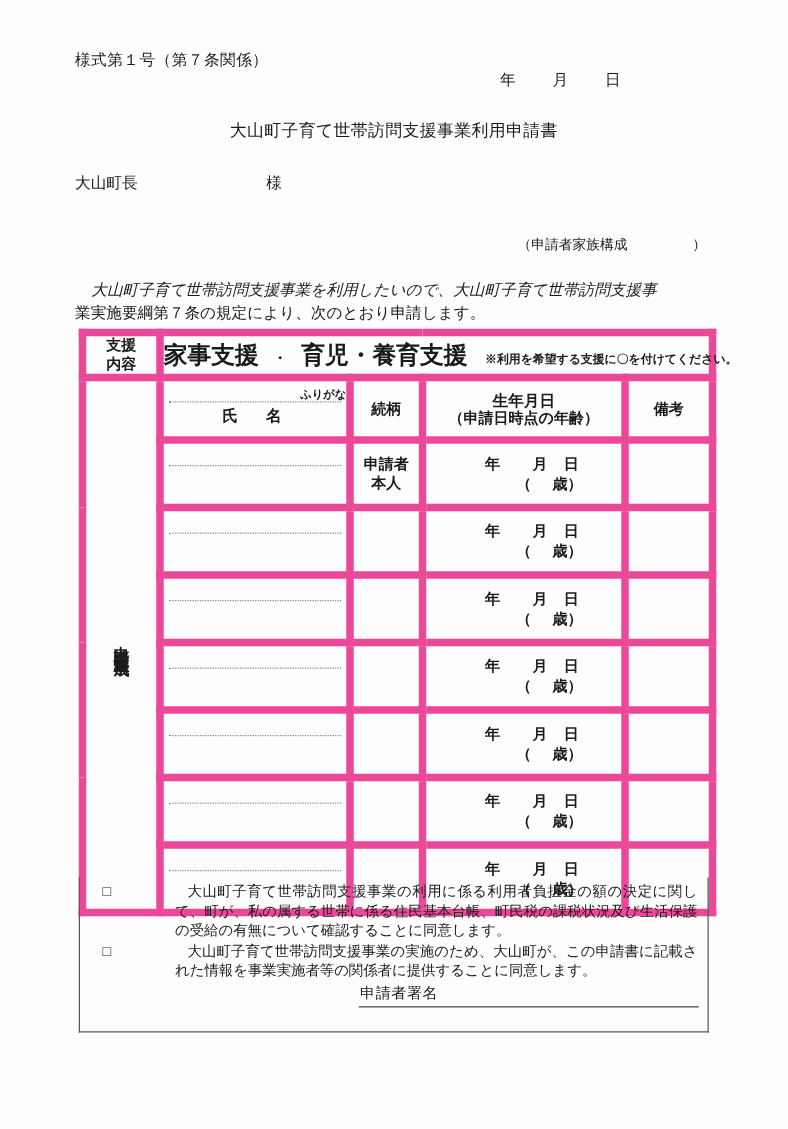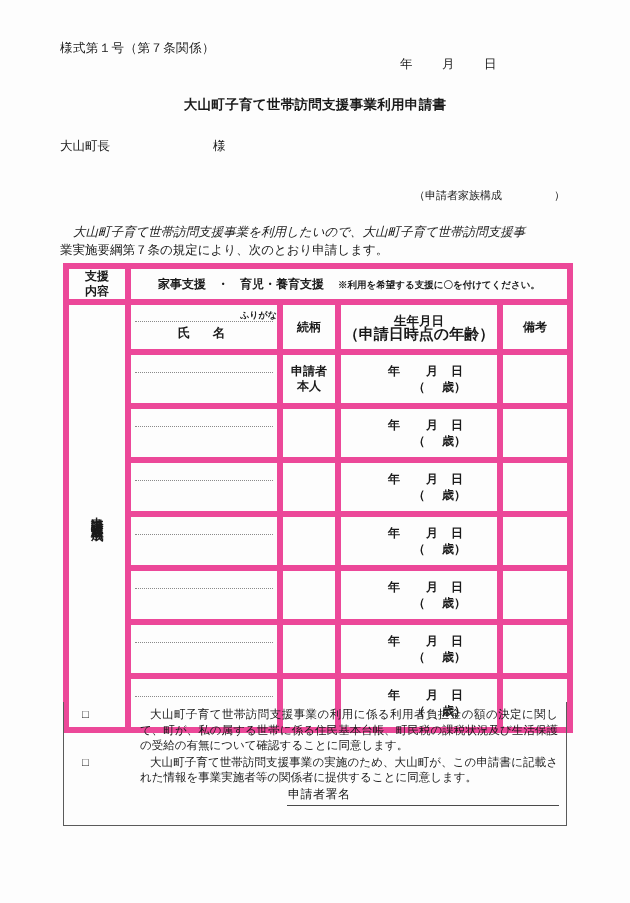--- a/index.html
+++ b/index.html
@@ -42,21 +42,20 @@
   .date-y { width: 42px; }
   .date-m { width: 42px; }
 
   .doc-title {
     position: absolute;
     left: 0; top: 96px;
     width: 630px;
     text-align: center;
     font-size: 13.5px;
     letter-spacing: 0.3px;
-    font-weight: bold;
   }
 
   
   .addressee {
     position: absolute;
     left: 60px; top: 138px;
     font-size: 12.5px;
   }
   .sama {
     position: absolute;
@@ -123,21 +122,21 @@
   .cell-support-label {
     font-size: 12px;
     line-height: 15px;
     padding: 3px 0;
   }
   .cell-support-body {
     text-align: left;
     padding: 5px 0 5px 22px;
     white-space: nowrap;
   }
-  .support-opt { font-size: 12px; }
+  .support-opt { font-size: 19px; }
   .support-sep { display: inline-block; width: 34px; text-align: center; }
   .support-hint { font-size: 9.5px; margin-left: 14px; }
 
   .hdr-name {
     height: 44px;
     position: relative;
   }
   .furigana {
     font-size: 9px;
     display: block;
@@ -150,21 +149,21 @@
     margin: 0 4px 3px 4px;
     height: 0;
   }
   .hdr-name-main {
     font-size: 12.5px;
     letter-spacing: 5px;
     display: block;
     padding-bottom: 4px;
   }
   .hdr-dob-main { font-size: 12.5px; display: block; line-height: 15px; }
-  .hdr-dob-sub  { font-size: 15px; display: block; line-height: 11px; }
+  .hdr-dob-sub  { font-size: 12px; display: block; line-height: 11px; }
 
   .row-name-cell {
     height: 48px;
     position: relative;
   }
   .name-dotted {
     position: absolute;
     left: 4px; right: 4px;
     top: 17px;
     border-bottom: 1px dotted #8a8a8a;

